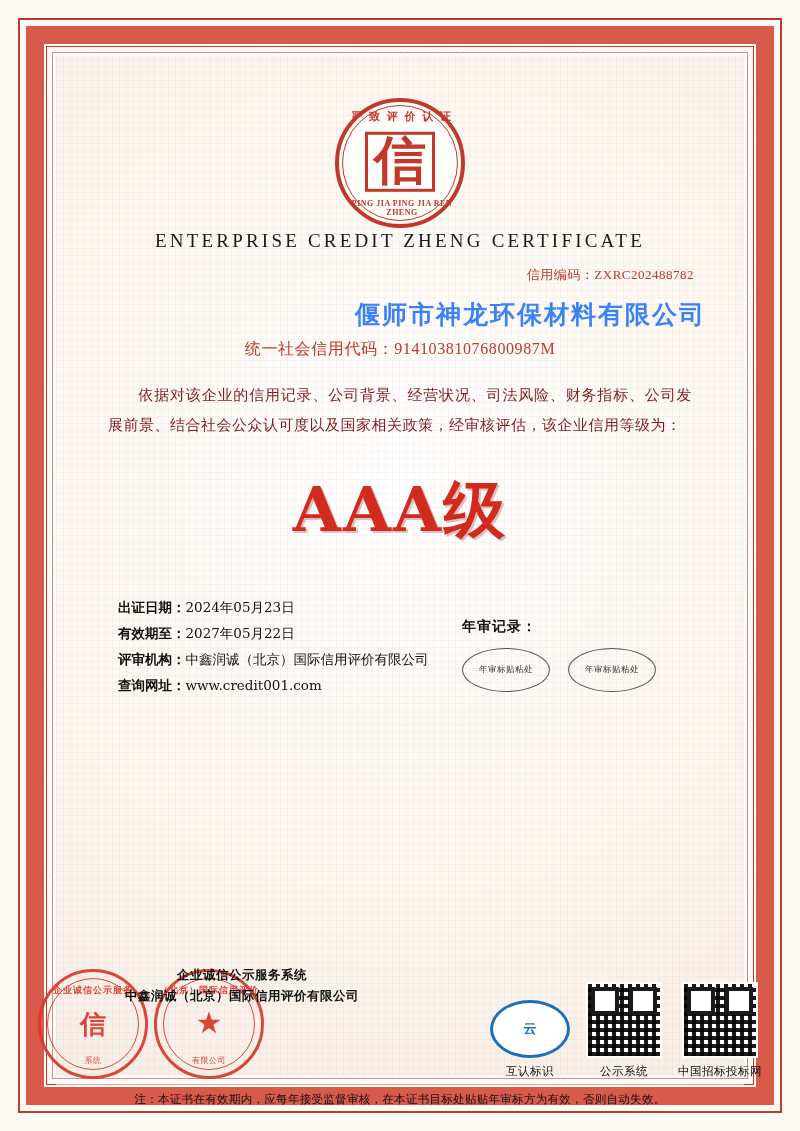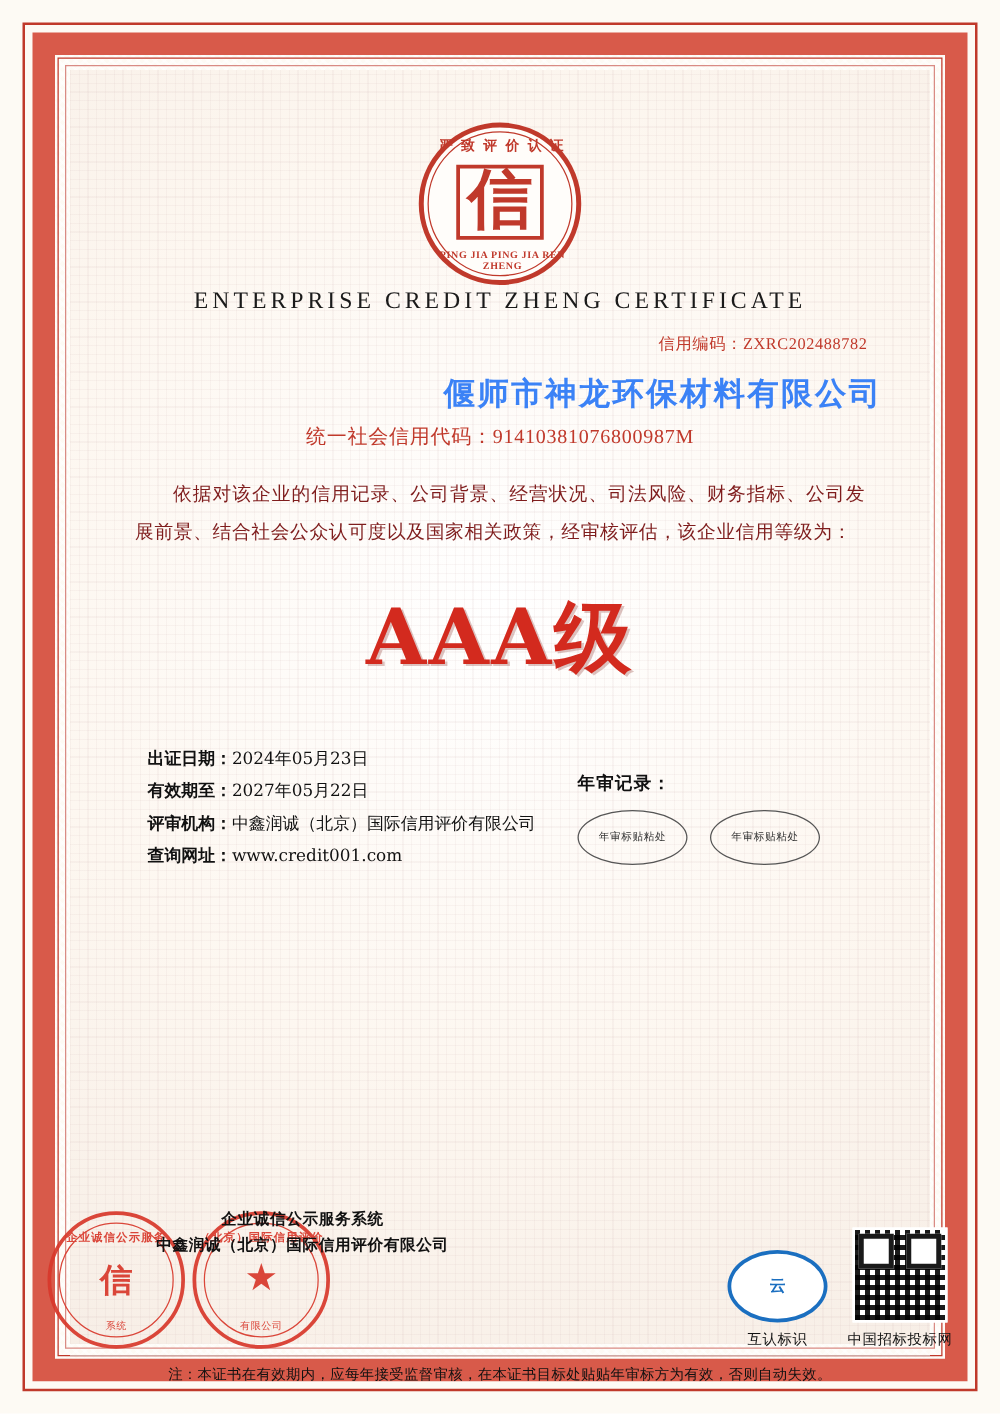--- a/index.html
+++ b/index.html
@@ -477,20 +477,24 @@
       </div>
     </div>
 
     <div class="qr-group">
       <div class="qr-item">
         <div class="logo-badge">云</div>
         <div class="qr-label">互认标识</div>
       </div>
       <div class="qr-item">
         <div class="qr"></div>
+        <div class="qr-label">公示系统</div>
+      </div>
+      <div class="qr-item">
+        <div class="qr"></div>
         <div class="qr-label">中国招标投标网</div>
       </div>
     </div>
   </div>
 
   <div style="position:absolute; left:92px; bottom:126px; width:300px; text-align:center;">
     <div class="seal-captions">企业诚信公示服务系统</div>
     <div class="seal-captions">中鑫润诚（北京）国际信用评价有限公司</div>
   </div>
 

